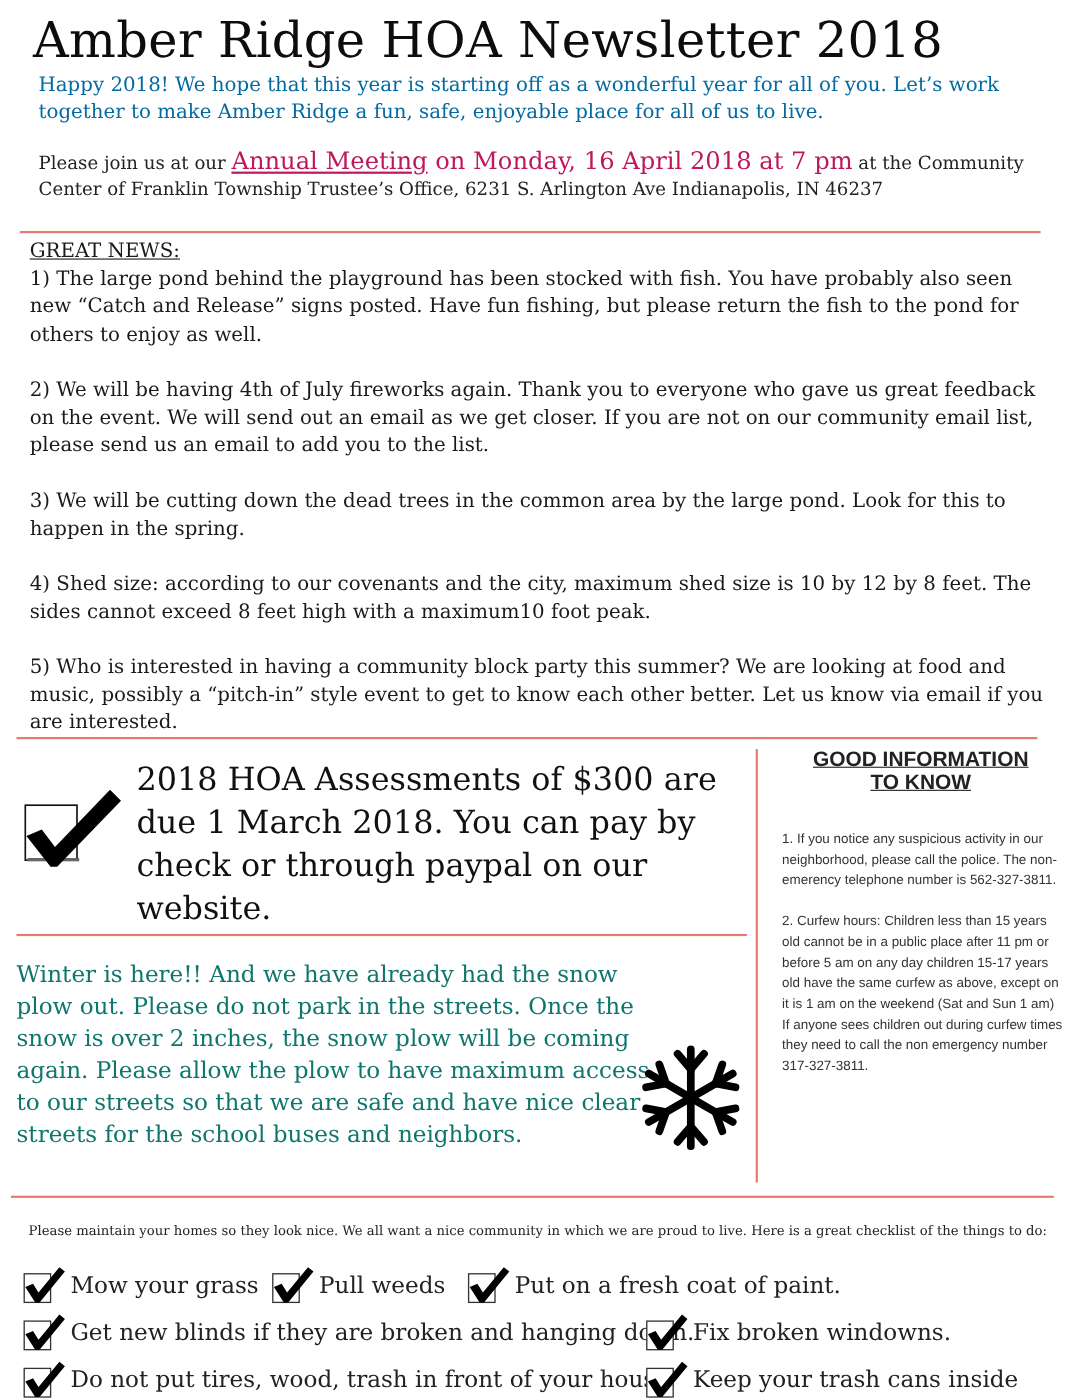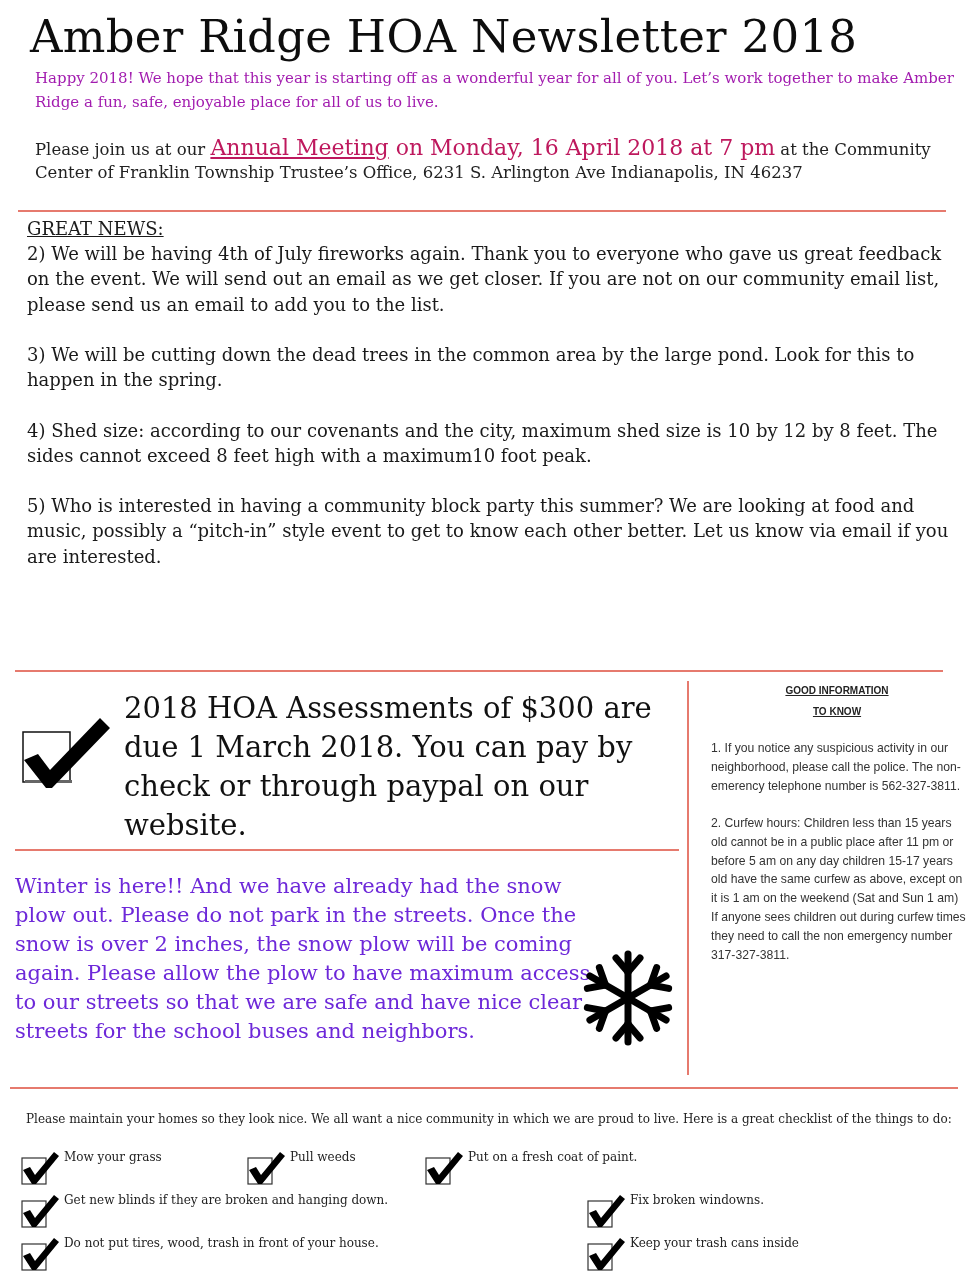--- a/index.html
+++ b/index.html
@@ -1,55 +1,56 @@
 <!DOCTYPE html>
 <html><head>
 <meta charset="utf-8">
 <style>
   html, body { margin: 0; padding: 0; background: #ffffff; }
   body { width: 977px; height: 1271px; position: relative; overflow: hidden;
          font-family: "DejaVu Serif", "Liberation Serif", serif; color: #111; }
   .abs { position: absolute; }
   .title { left: 30px; top: 10px; font-size: 45px; letter-spacing: 0.3px; white-space: nowrap;
            font-family: "DejaVu Serif", serif; color: #0d0d0d; }
-  .intro { left: 35px; top: 66px; width: 920px; font-size: 15px; line-height: 24px; color: #a21caf; }
+  .intro { left: 35px; top: 66px; width: 920px; font-size: 18px; line-height: 24px; color: #0369a1; }
   .meeting { left: 35px; top: 136px; width: 935px; font-size: 16.5px; line-height: 23px; color: #222; }
   .meeting .big { font-size: 22px; color: #be185d; }
   .meeting .ul { text-decoration: underline; }
   .rule { background: #e67a6e; height: 2px; }
   .vrule { background: #e67a6e; width: 2px; }
   .news { left: 27px; top: 216px; width: 935px; font-size: 18px; line-height: 25.2px; color: #1a1a1a; }
   .news .head { text-decoration: underline; }
   .news p { margin: 0 0 25.2px 0; }
   .assess { left: 124px; top: 689px; width: 545px; font-size: 29px; line-height: 39px; color: #111; }
-  .winter { left: 15px; top: 872px; width: 600px; font-size: 21px; line-height: 29px; color: #6d28d9; }
+  .winter { left: 15px; top: 872px; width: 600px; font-size: 21px; line-height: 29px; color: #0f766e; }
   .info { left: 706px; top: 680px; width: 262px; font-family: "Liberation Sans", "DejaVu Sans", sans-serif;
           font-size: 12.2px; line-height: 18.9px; color: #333; }
-  .info .h { text-align: center; font-weight: bold; font-size: 10px; line-height: 21px;
-             text-decoration: underline; color: #222; margin-bottom: 17px; }
+  .info .h { text-align: center; font-weight: bold; font-size: 19px; line-height: 21px;
+             text-decoration: underline; color: #222; margin-bottom: 31px; }
   .info p { margin: 0 0 18px 5px; }
   .maintain { left: 26px; top: 1108px; width: 930px; font-size: 12px; line-height: 22px; color: #222; }
-  .chk { position: absolute; display: flex; font-size: 12px; color: #222; white-space: nowrap; }
+  .chk { position: absolute; display: flex; align-items: flex-end; font-size: 21px; color: #222; white-space: nowrap; }
   .chk .box { width: 40px; height: 36px; position: relative; margin-right: 4px; }
   .bigbox { left: 20px; top: 718px; width: 92px; height: 72px; }
 </style>
 </head>
 <body>
 
 <div class="abs title">Amber Ridge HOA Newsletter 2018</div>
 <div class="abs intro">Happy 2018! We hope that this year is starting off as a wonderful year for all of you. Let’s work together to make Amber Ridge a fun, safe, enjoyable place for all of us to live.</div>
 
 <div class="abs meeting">
   <span>Please join us at our </span><span class="big ul">Annual Meeting</span><span class="big"> on Monday, 16 April 2018 at 7 pm</span><span> at the Community Center of Franklin Township Trustee’s Office, 6231 S. Arlington Ave Indianapolis, IN 46237</span>
 </div>
 
 <div class="abs rule" style="left:18px;top:210px;width:928px;"></div>
 
 <div class="abs news">
   <div class="head">GREAT NEWS: </div>
+  <p>1) The large pond behind the playground has been stocked with fish. You have probably also seen new “Catch and Release” signs posted. Have fun fishing, but please return the fish to the pond for others to enjoy as well.</p>
   <p>2) We will be having 4th of July fireworks again. Thank you to everyone who gave us great feedback on the event. We will send out an email as we get closer. If you are not on our community email list, please send us an email to add you to the list.</p>
   <p>3) We will be cutting down the dead trees in the common area by the large pond. Look for this to happen in the spring.</p>
   <p>4) Shed size: according to our covenants and the city, maximum shed size is 10 by 12 by 8 feet. The sides cannot exceed 8 feet high with a maximum10 foot peak.</p>
   <p>5) Who is interested in having a community block party this summer? We are looking at food and music, possibly a “pitch-in” style event to get to know each other better. Let us know via email if you are interested.</p>
 </div>
 
 <div class="abs rule" style="left:15px;top:670px;width:928px;"></div>
 
 <div class="abs bigbox">
   <svg width="92" height="72" viewBox="0 0 92 72">

